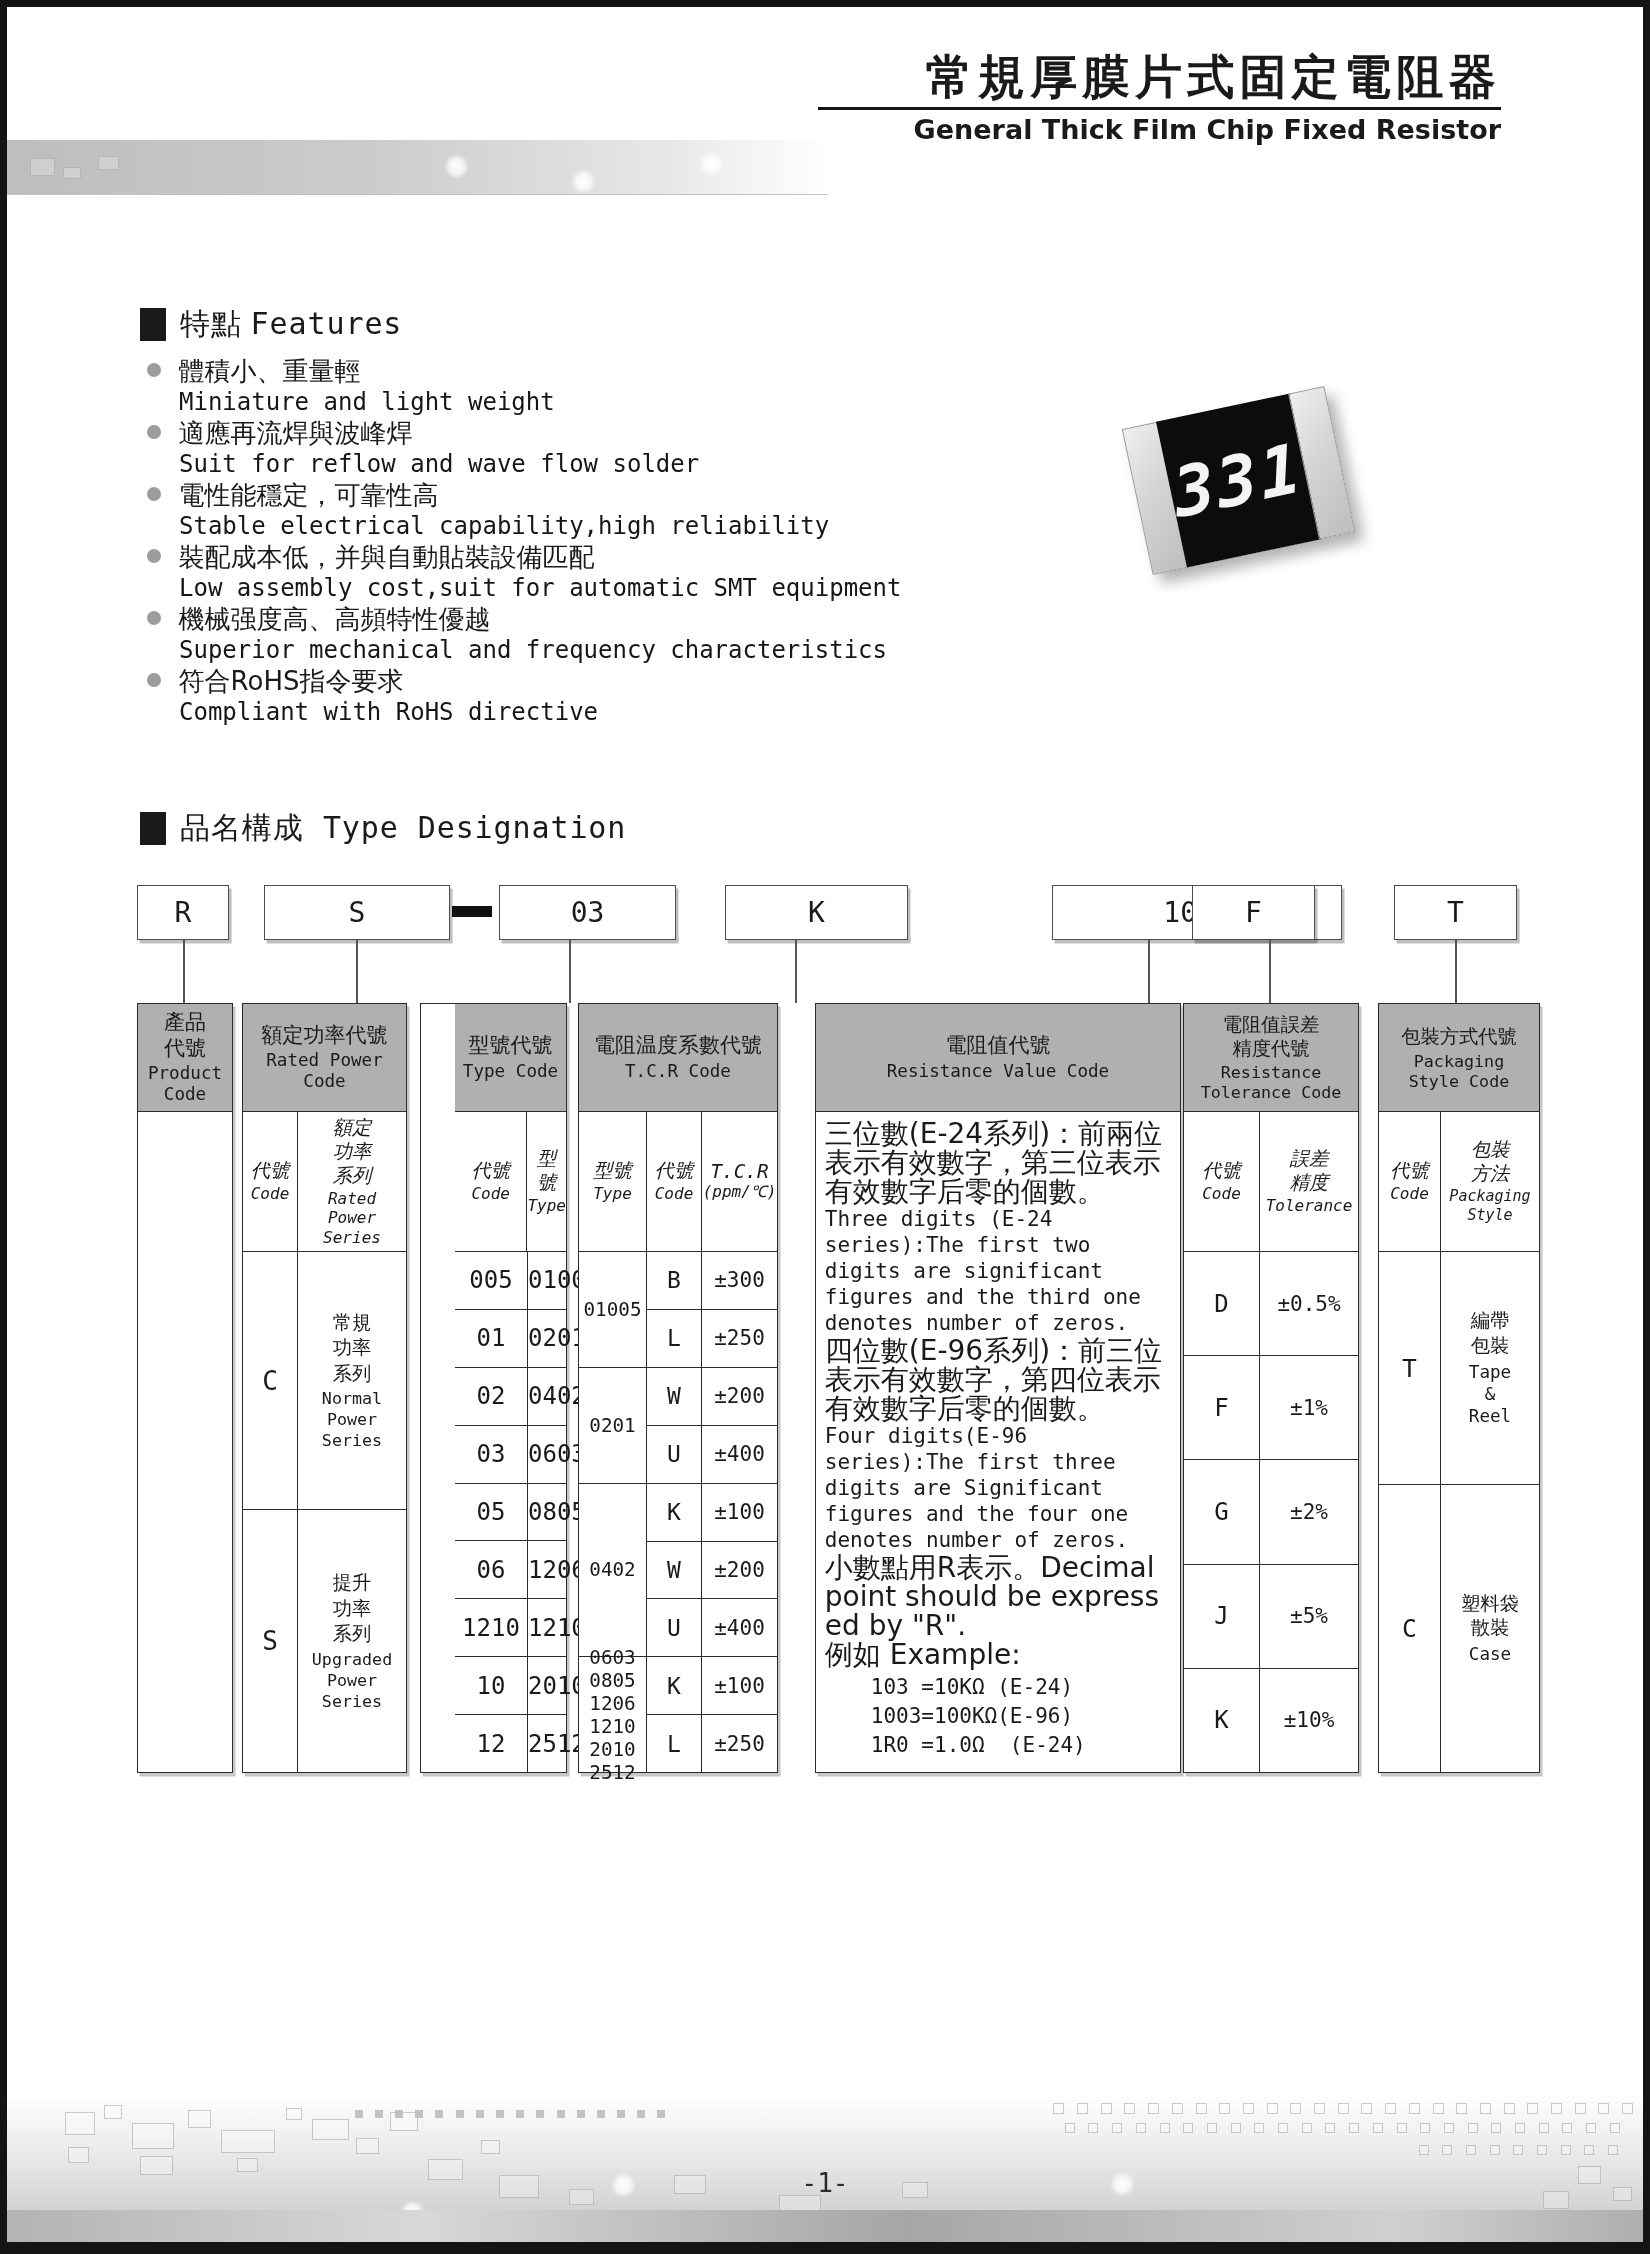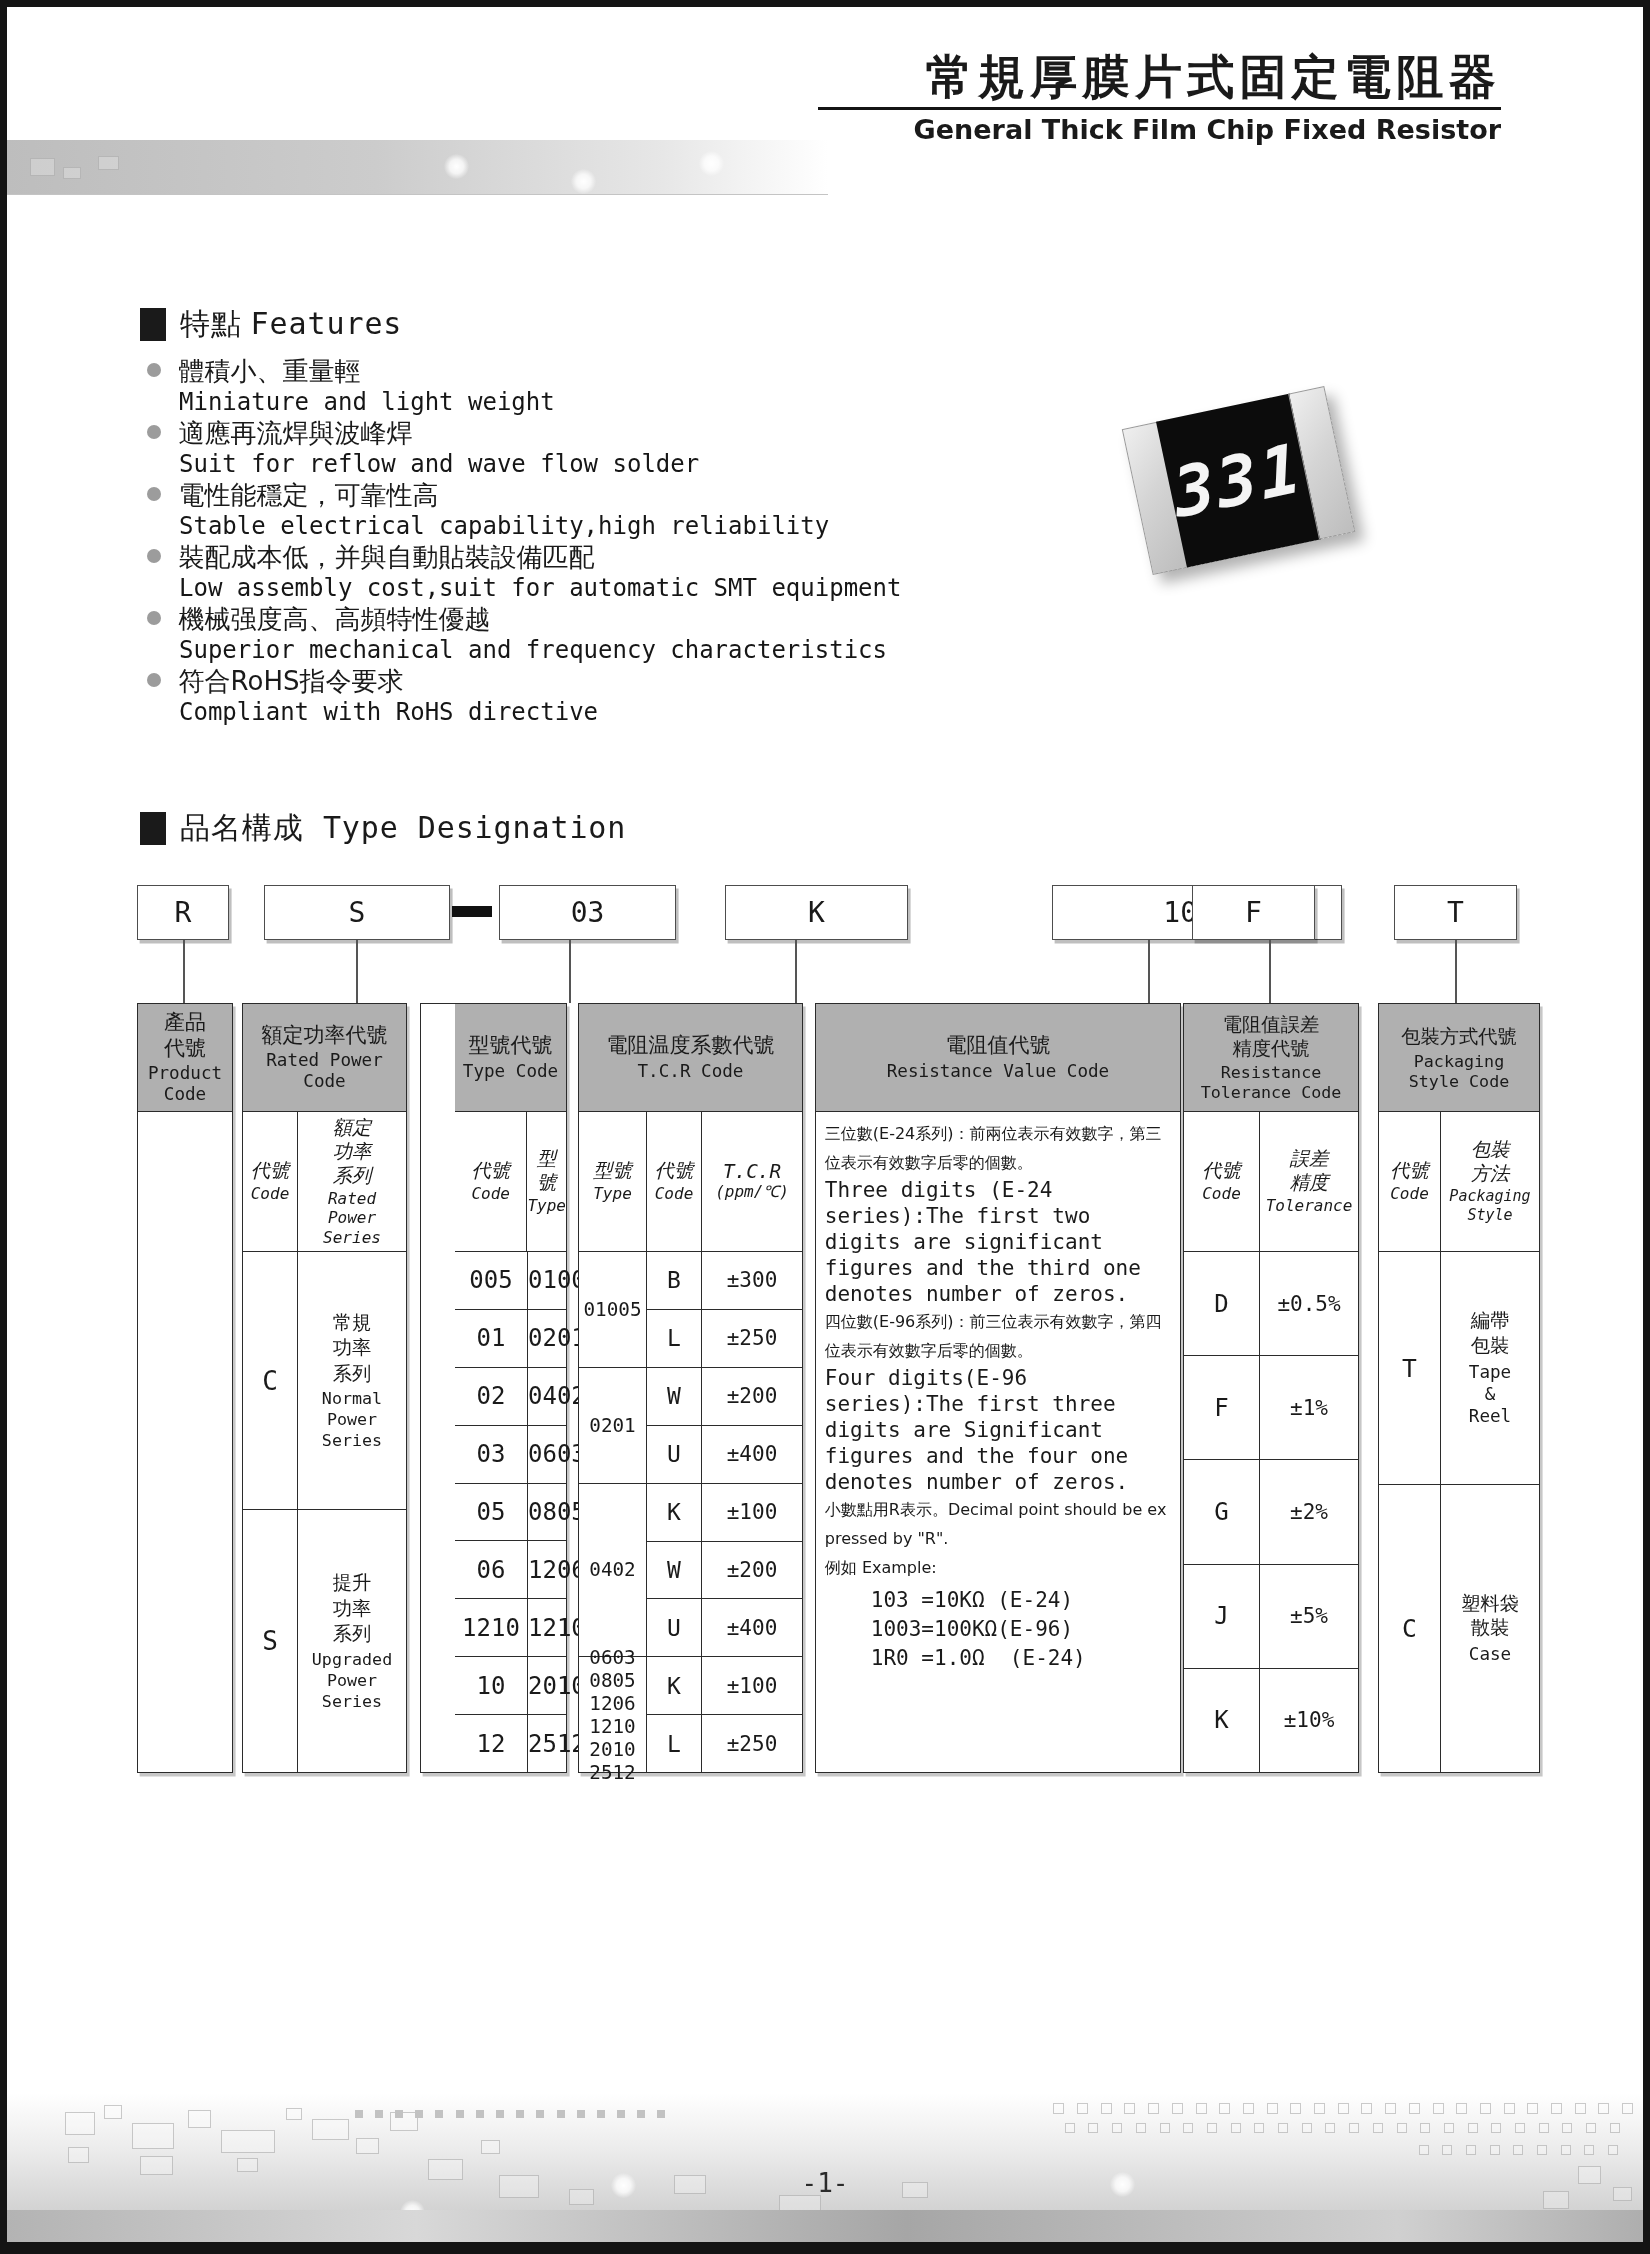--- a/index.html
+++ b/index.html
@@ -89,21 +89,21 @@
   
   .tcr-group{display:flex;border-top:1.8px solid #2b2b2b;min-height:0;flex-basis:0;}
   .tcr-group:first-child{border-top:none;}
   .tcr-type{width:67px;flex:0 0 auto;font-size:19.3px;line-height:23px;white-space:pre-line;}
   .tcr-rows{flex:1;display:flex;flex-direction:column;min-height:0;}
   .tcr-code{width:54px;flex:0 0 auto;font-size:23px;}
   .tcr-val{flex:1;font-size:21px;}
 
   
   #rv-body{display:block;padding:7px 8.8px;overflow:hidden;}
-  .rv-cn{font-size:16px;line-height:29px;word-break:break-all;}
+  .rv-cn{font-size:28px;line-height:29px;word-break:break-all;}
   .rv-en{font-family:"DejaVu Sans Mono",monospace;font-size:21px;line-height:26px;overflow-wrap:break-word;}
   #rv-examples{font-family:"DejaVu Sans Mono",monospace;font-size:21px;line-height:29px;
         white-space:pre;margin:3.5px 0 0 46px;}
 
   
   .t1{width:75px;flex:0 0 auto;font-size:24px;}
   .t2{flex:1;font-size:21px;}
 
   
   .pk-row1{height:232px;flex:0 0 auto;display:flex;}
@@ -312,21 +312,21 @@
           <div class="cell c1 br mono">10</div>
           <div class="cell c2 mono">2010</div>
         </div>
         <div class="trow">
           <div class="cell c1 br mono">12</div>
           <div class="cell c2 mono">2512</div>
         </div>
       </div>
   </div>
 
-  <div class="tcol" style="left:571px;width:225px;">
+  <div class="tcol" style="left:571px;width:200px;">
     <div class="thead">
       <div class="hcn pre">電阻温度系數代號</div>
       <div class="hen mono pre">T.C.R Code</div>
     </div>
     <div class="tsub">
       <div class="scell br" style="width:67px;">
         <div class="sub-cn">型號</div>
         <div class="sub-en">Type</div>
       </div>
       <div class="scell br" style="width:54px;">

